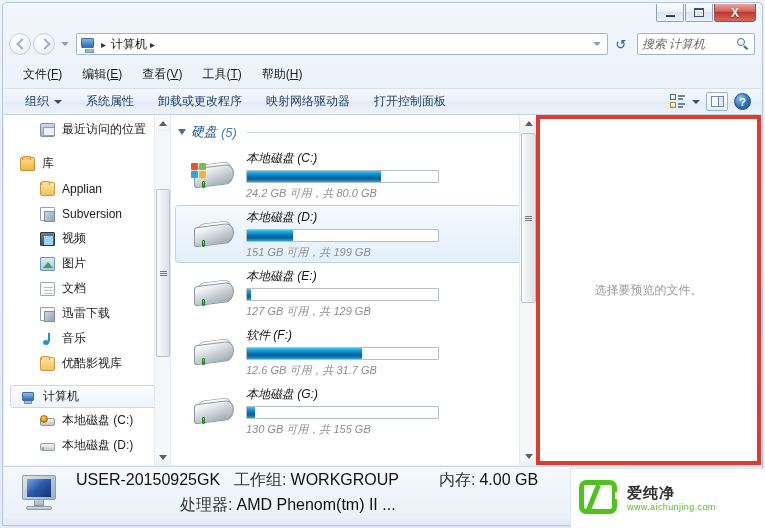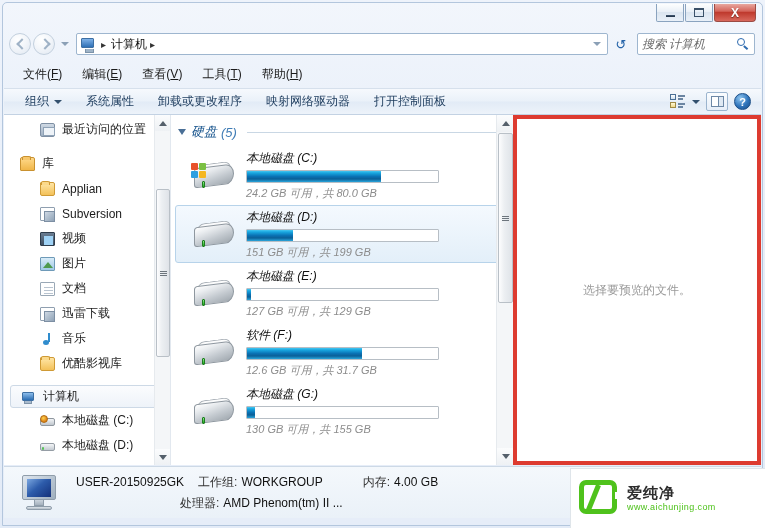--- a/index.html
+++ b/index.html
@@ -348,21 +348,21 @@
     background: linear-gradient(180deg,#fbfcfd,#eef1f4); }
   #cscroll .arrow.top { position:absolute; top:0; }
   #cscroll .arrow.bot { position:absolute; bottom:0; }
   #cscroll .thumb { position:absolute; left:1px; width:15px;
     background: linear-gradient(90deg,#fdfdfe 0%,#eceff2 40%,#dfe3e8 100%);
     border:1px solid #b9c0c7; border-radius:2px;
     display:flex;align-items:center;justify-content:center; }
 
   
   #preview {
-    width: 248px; height: 350px;
+    width: 225px; height: 350px;
     background: #ffffff;
     border: 4px solid #dd3b30;
     display: flex; align-items: center; justify-content: center;
     position: relative;
   }
   .preview-msg { font-size: 12px; color: #9a9a9a; }
 
   
   #details {
     position: absolute; left: 4px; top: 466px;
@@ -379,21 +379,21 @@
     border: 1px solid #8f9daa; border-radius: 2px;
   }
   .pc-screen::after {
     content:""; position:absolute; left:4px; top:3px; width:24px;height:18px;
     background: linear-gradient(140deg,#7ba7e0 0%,#2d5cab 45%,#13307a 100%);
   }
   .pc-stand { position:absolute; left: 18px; top: 27px; width: 10px; height: 6px; background: linear-gradient(180deg,#cbd4dd,#a5b1bd); border:1px solid #8f9daa; border-top:none; }
   .pc-base { position:absolute; left: 10px; top: 33px; width: 26px; height: 4px; background: linear-gradient(180deg,#dde4ea,#b2bcc6); border:1px solid #8f9daa; border-radius: 2px; }
 
   .det-cols { display:flex; flex-direction: column; gap: 4px; }
-  .det-line { display:flex; align-items:center; font-size: 12px; color:#1b1b1b; }
+  .det-line { display:flex; align-items:center; font-size: 16px; color:#1b1b1b; }
   .det-k { color:#333; }
   .det-v { color:#111; margin-left: 4px; }
   .det-pcname { color:#111; }
   .det-spacer-a { width: 14px; }
   .det-spacer-b { width: 40px; }
   .det-line2 { padding-left: 104px; }
 
   
   #watermark {
     position: absolute; right: 0; bottom: 0;

